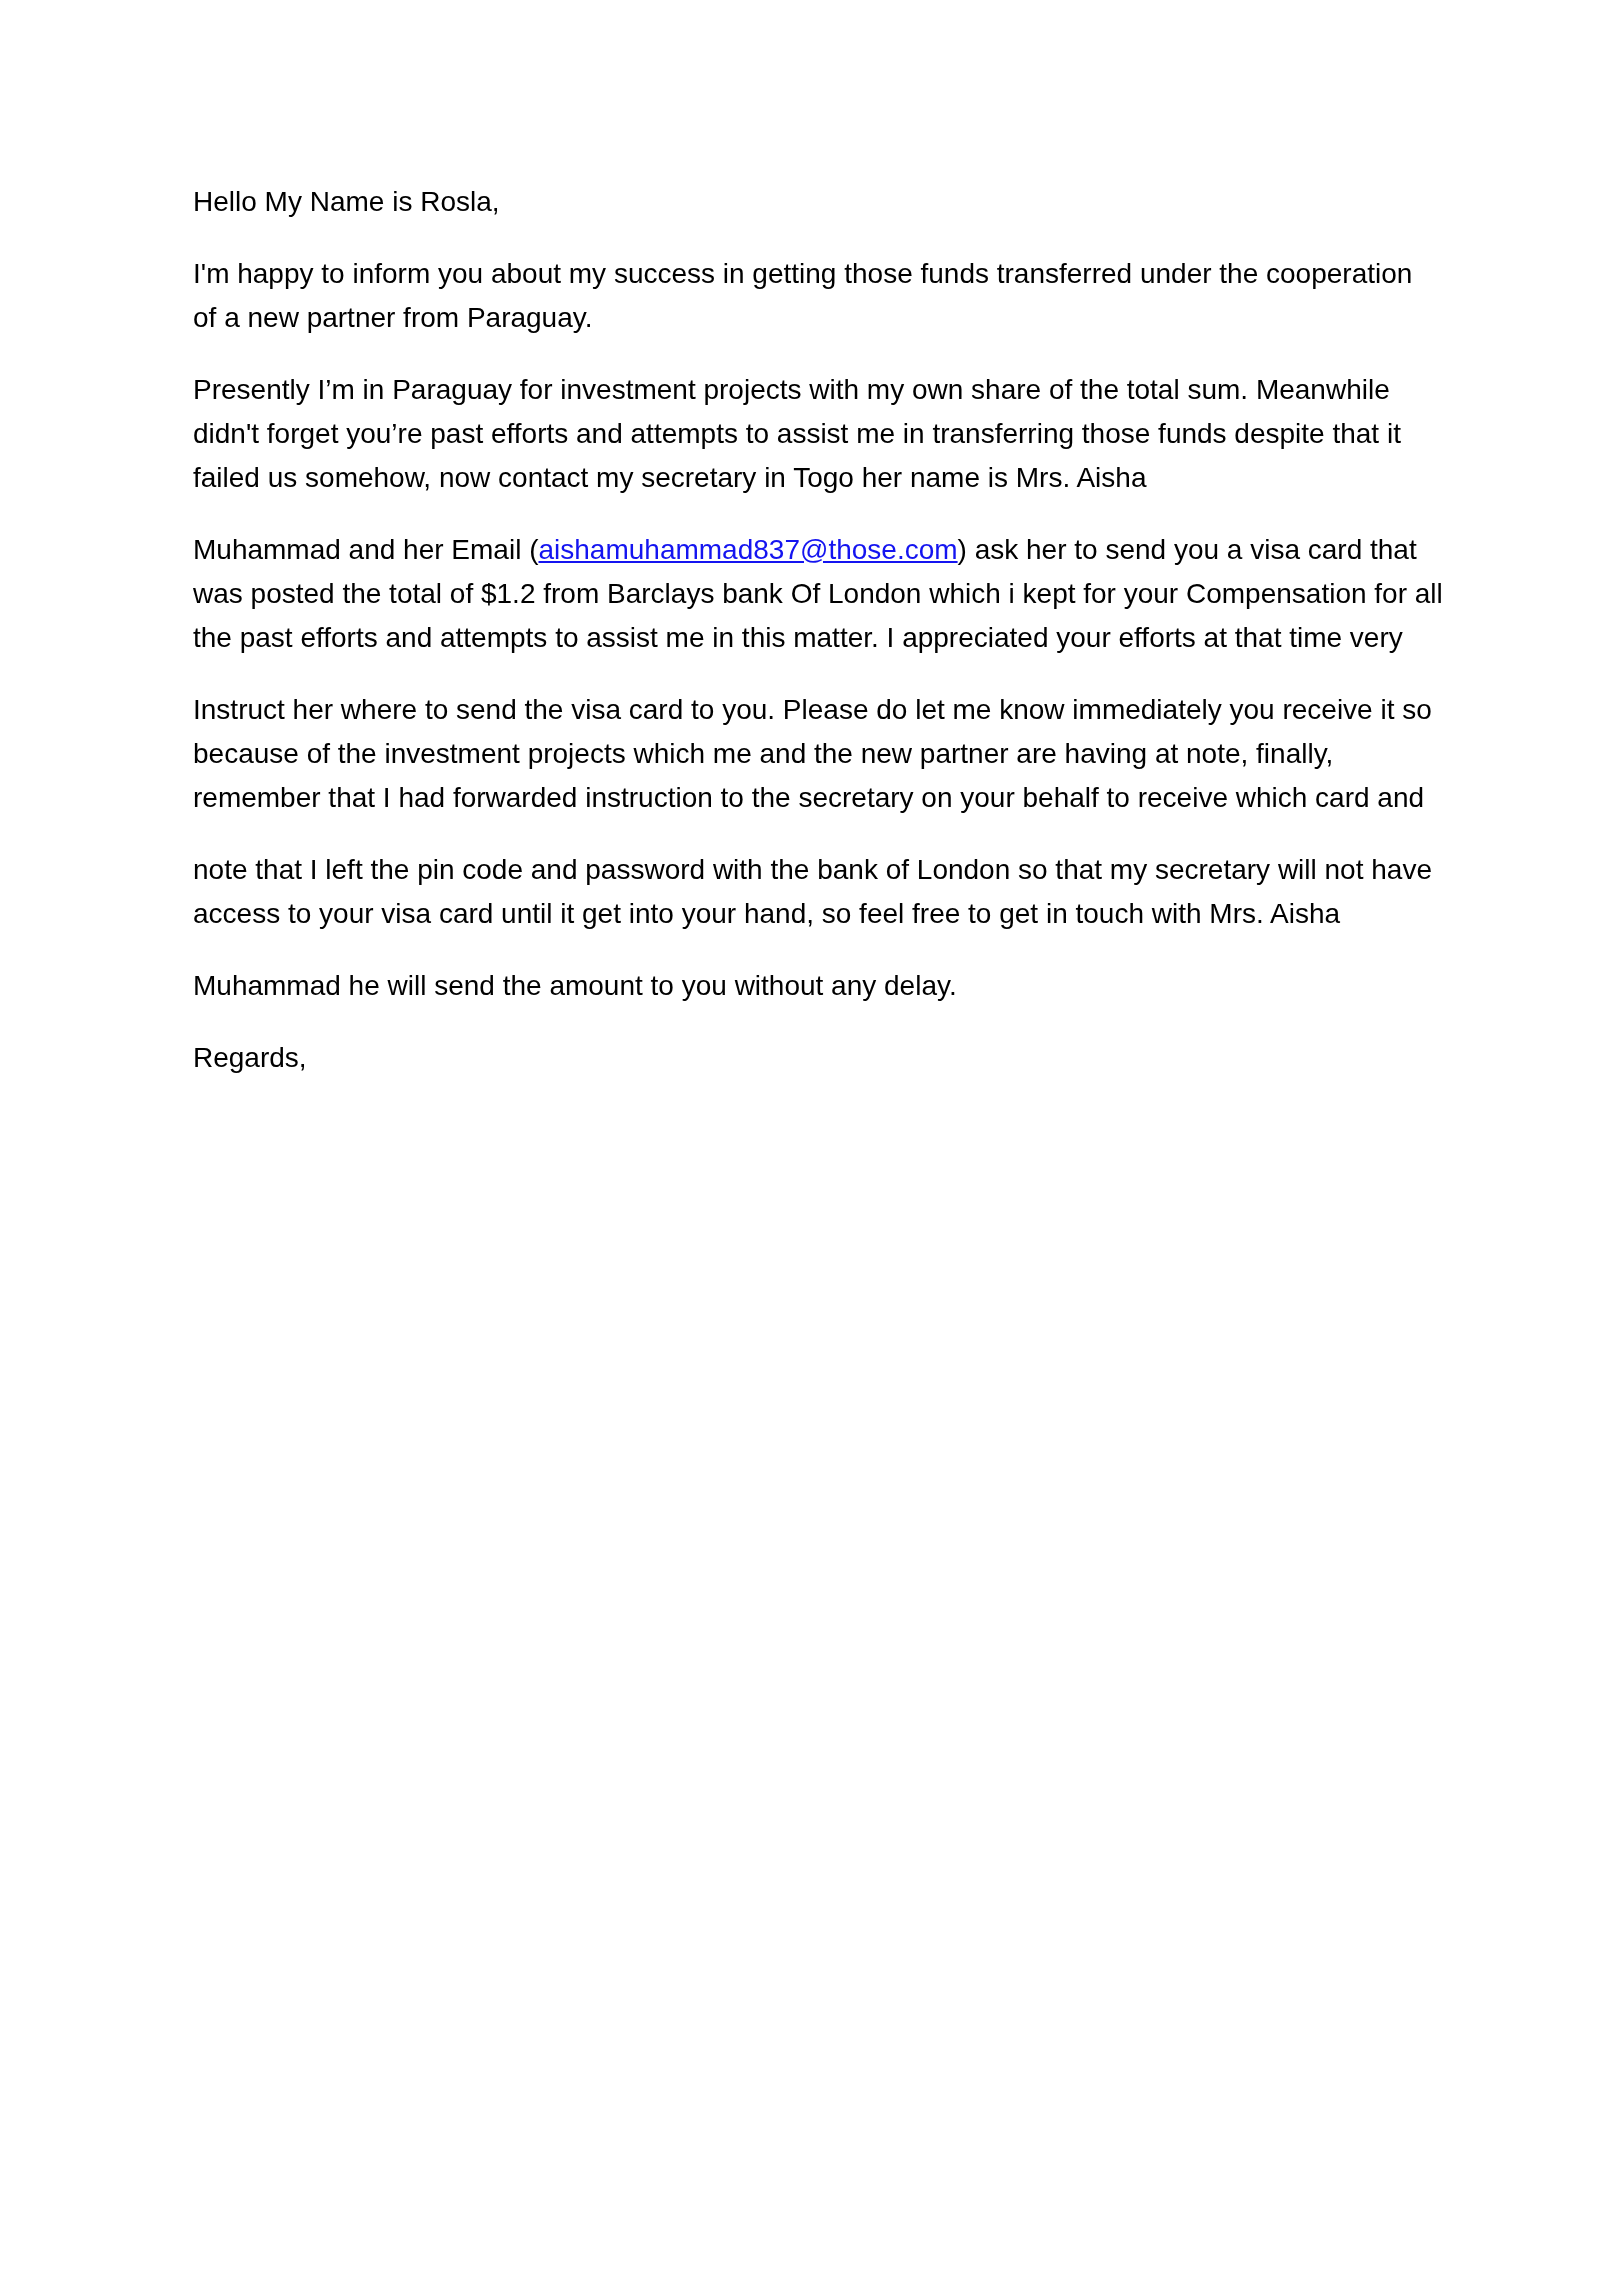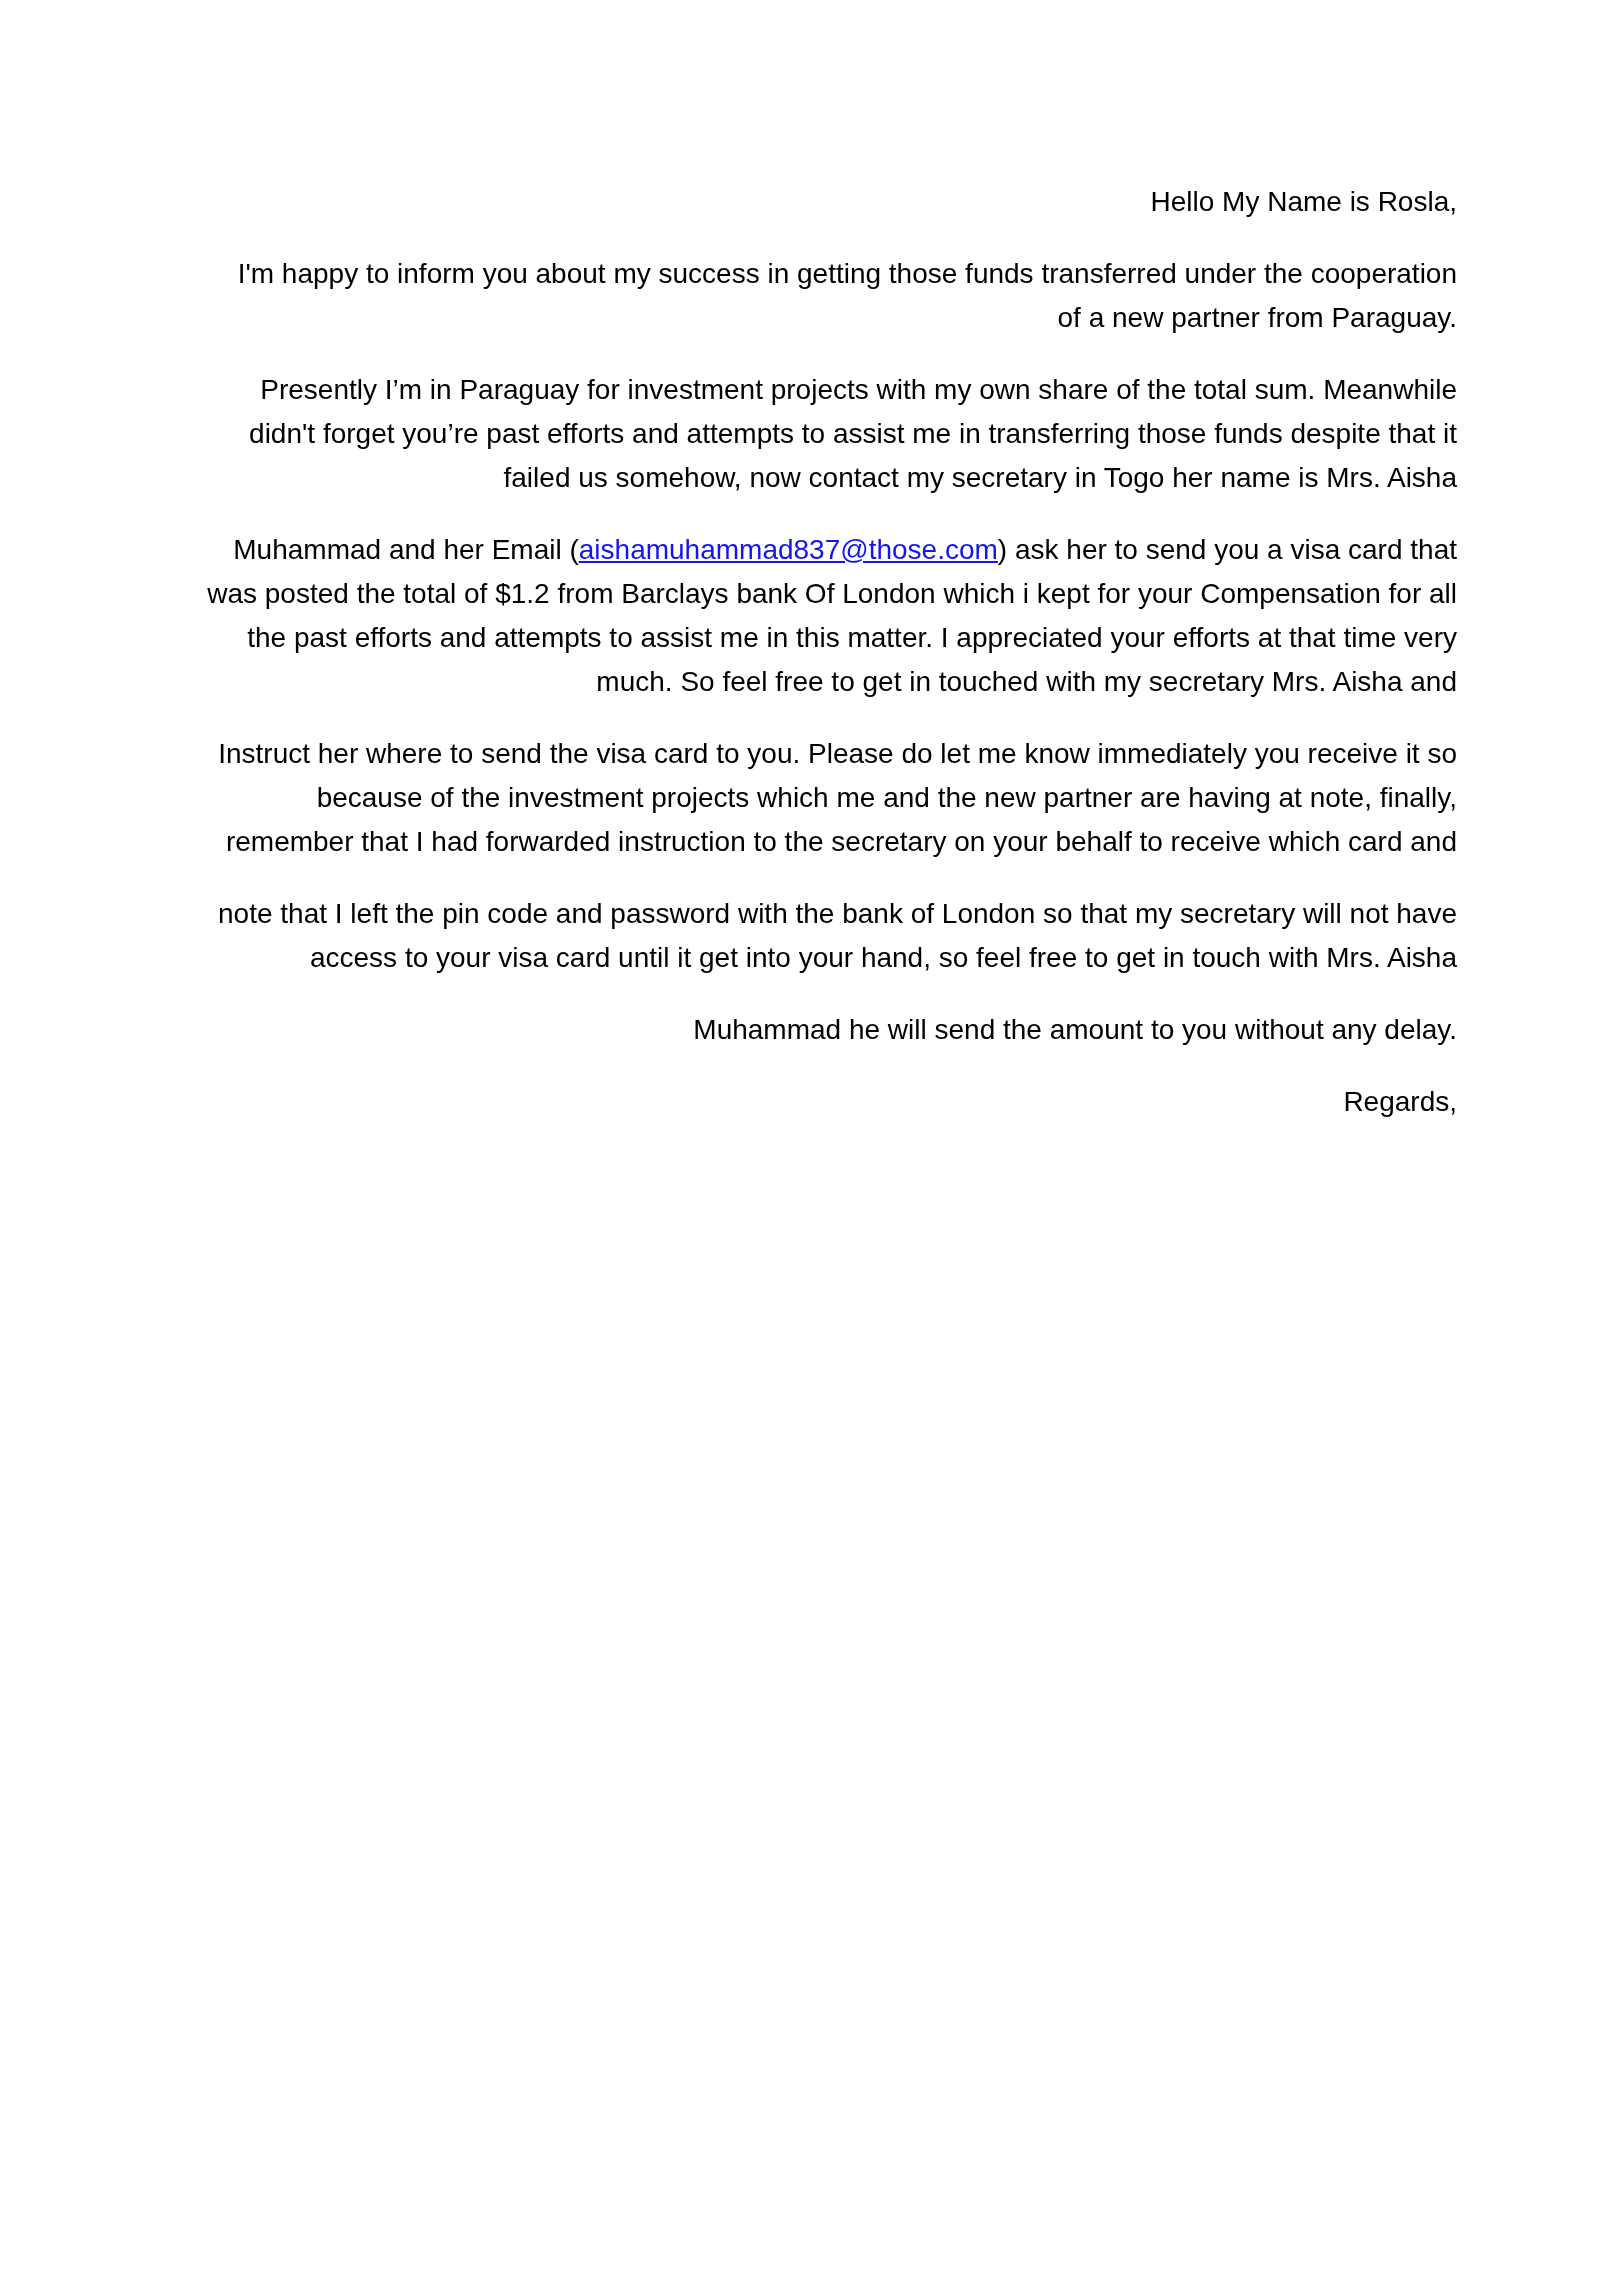--- a/index.html
+++ b/index.html
@@ -5,21 +5,20 @@
   :root { --link-color: #1414f0; --text-color: #000000; --page-bg: #ffffff; }
   html, body { margin: 0; padding: 0; background: #ffffff; }
   .page {
     position: relative;
     width: 1621px;
     height: 2293px;
     background: var(--page-bg);
     font-family: "Liberation Sans", sans-serif;
     color: var(--text-color);
     overflow: hidden;
-    text-align: right;
   }
   .letter {
     position: absolute;
     left: 193px;
     top: 180px;
     width: 1264px;
   }
   .para {
     margin: 0 0 28px 0;
     font-size: 28px;
@@ -51,21 +50,20 @@
       </p>
       <p class="para">
         <span class="line"><span>Presently I’m in Paraguay for investment projects with my own share of the total sum. Meanwhile</span></span>
         <span class="line"><span>didn't forget you’re past efforts and attempts to assist me in transferring those funds despite that it</span></span>
         <span class="line"><span>failed us somehow, now contact my secretary in Togo her name is Mrs. Aisha</span></span>
       </p>
       <p class="para">
         <span class="line"><span>Muhammad and her Email (</span><a class="email-link">aishamuhammad837@those.com</a><span>) ask her to send you a visa card that</span></span>
         <span class="line"><span>was posted the total of $1.2 from Barclays bank Of London which i kept for your Compensation for all</span></span>
         <span class="line"><span>the past efforts and attempts to assist me in this matter. I appreciated your efforts at that time very</span></span>
-        <span class="line"><span>much. So feel free to get in touched with my secretary Mrs. Aisha and</span></span>
       </p>
       <p class="para">
         <span class="line"><span>Instruct her where to send the visa card to you. Please do let me know immediately you receive it so</span></span>
         <span class="line"><span>because of the investment projects which me and the new partner are having at note, finally,</span></span>
         <span class="line"><span>remember that I had forwarded instruction to the secretary on your behalf to receive which card and</span></span>
       </p>
       <p class="para">
         <span class="line"><span>note that I left the pin code and password with the bank of London so that my secretary will not have</span></span>
         <span class="line"><span>access to your visa card until it get into your hand, so feel free to get in touch with Mrs. Aisha</span></span>
       </p>

